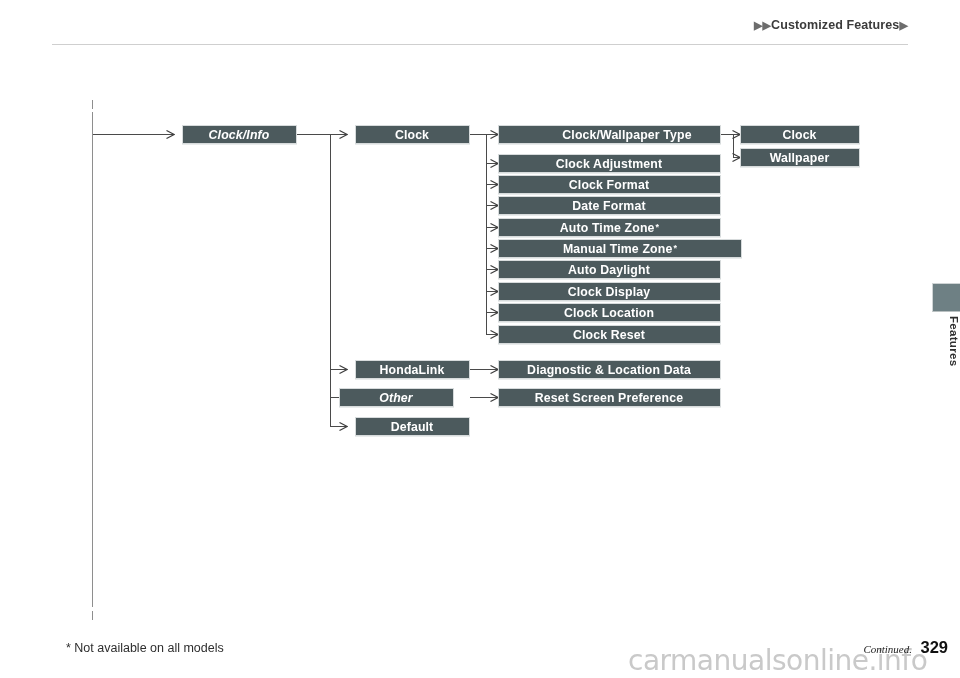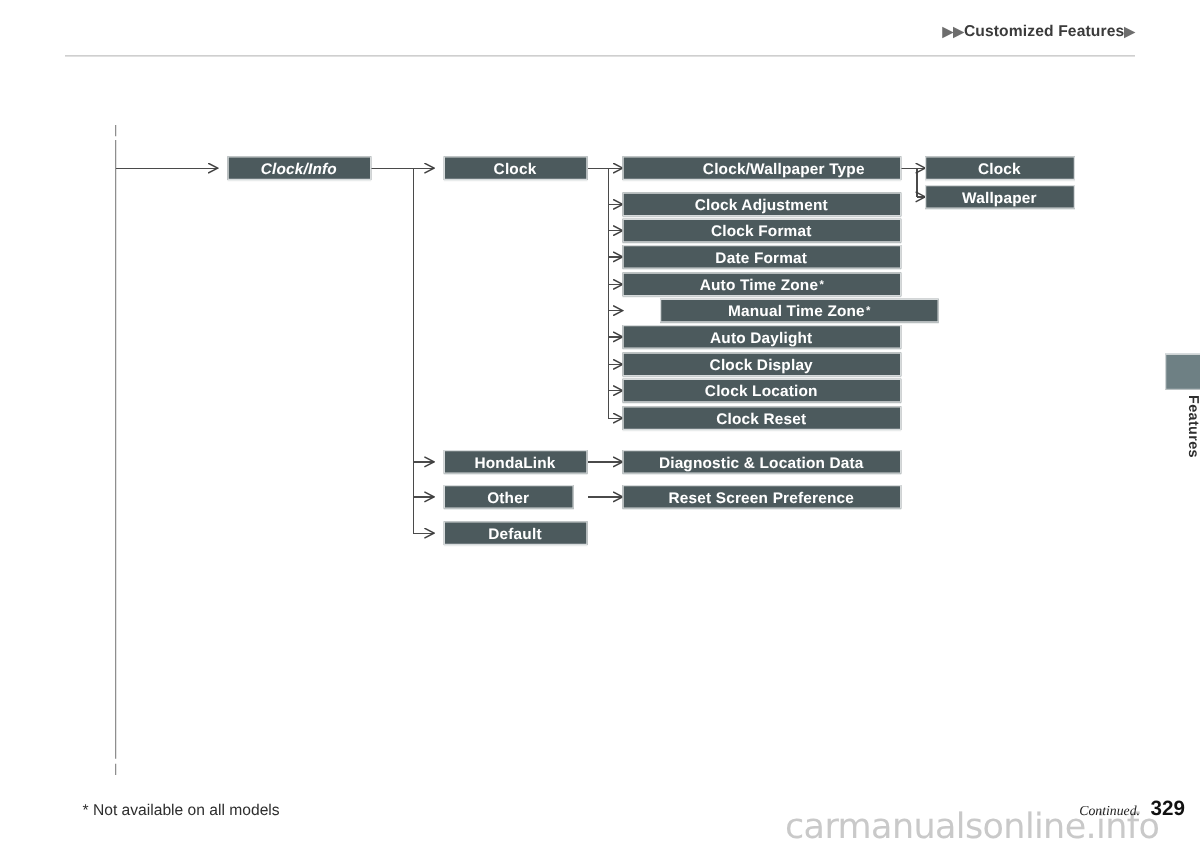--- a/index.html
+++ b/index.html
@@ -212,21 +212,21 @@
     </div>
 
     <div class="box" style="left:355px; top:125px; width:115px;">
       <span>Clock</span>
         <span class="star"></span>
     </div>
     <div class="box" style="left:355px; top:360px; width:115px;">
       <span>HondaLink</span>
         <span class="star"></span>
     </div>
-    <div class="box" style="left:355px; top:388px; width:104px;">
+    <div class="box" style="left:339px; top:388px; width:115px;font-style:italic;">
       <span>Other</span>
         <span class="star"></span>
     </div>
     <div class="box" style="left:355px; top:417px; width:115px;">
       <span>Default</span>
         <span class="star"></span>
     </div>
 
     <div class="box" style="left:498px; top:125px; width:223px;padding-left:36px;">
       <span>Clock/Wallpaper Type</span>
@@ -241,21 +241,21 @@
         <span class="star"></span>
     </div>
     <div class="box" style="left:498px; top:196px; width:223px;">
       <span>Date Format</span>
         <span class="star"></span>
     </div>
     <div class="box" style="left:498px; top:218px; width:223px;">
       <span>Auto Time Zone</span>
         <span class="star">*</span>
     </div>
-    <div class="box" style="left:528px; top:239px; width:223px;">
+    <div class="box" style="left:498px; top:239px; width:244px;">
       <span>Manual Time Zone</span>
         <span class="star">*</span>
     </div>
     <div class="box" style="left:498px; top:282px; width:223px;">
       <span>Clock Display</span>
         <span class="star"></span>
     </div>
     <div class="box" style="left:498px; top:260px; width:223px;">
       <span>Auto Daylight</span>
         <span class="star"></span>

